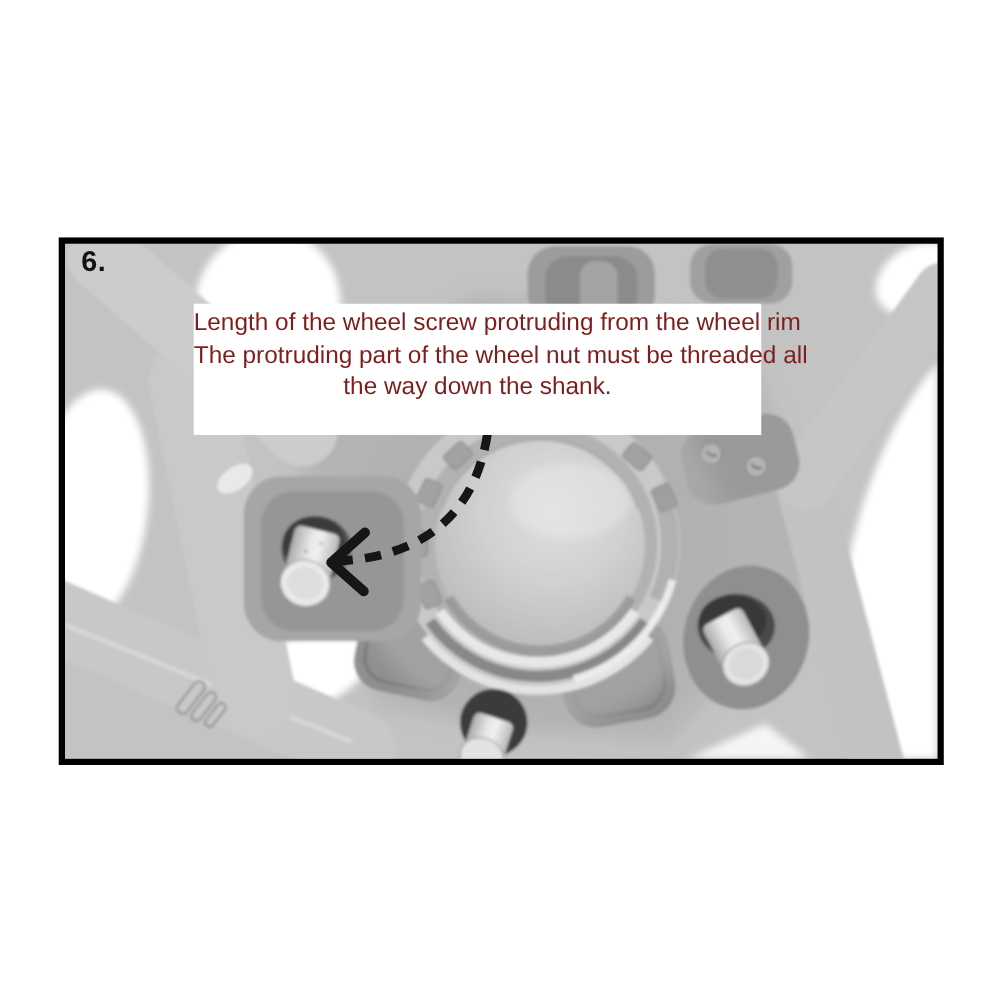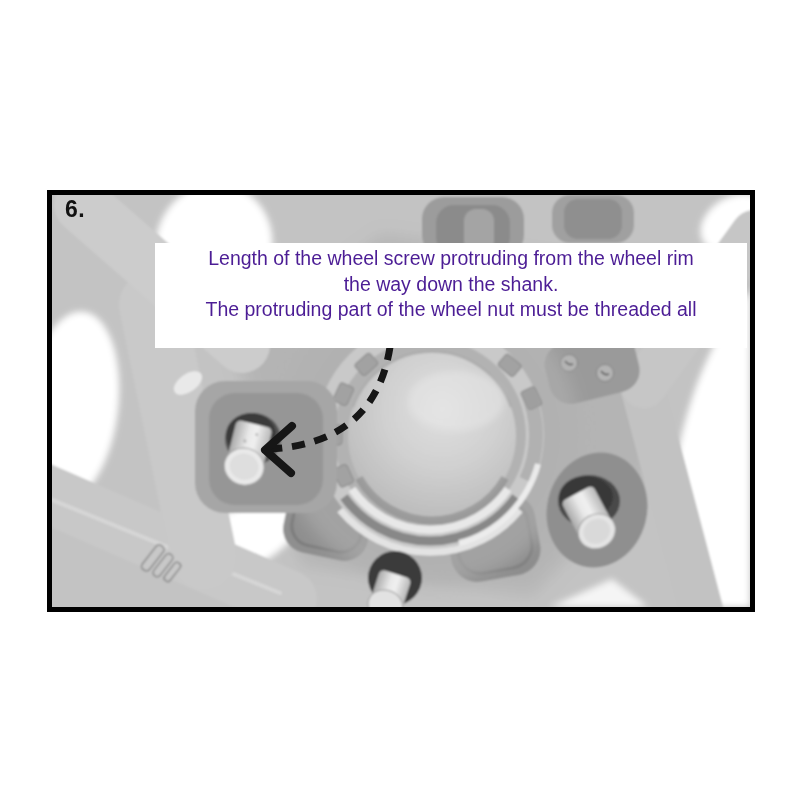--- a/index.html
+++ b/index.html
@@ -29,23 +29,23 @@
     position: absolute;
     left: 13px; top: 1px;
     font-size: 23px;
     font-weight: 700;
     color: #111;
     letter-spacing: 0.5px;
   }
   .caption {
     position: absolute;
     left: 103px; top: 48px;
-    width: 592px; height: 105px;
+    width: 454px; height: 105px;
     background: #ffffff;
-    color: #4c1d95;
+    color: #7f1d1d;
     font-size: 19.5px;
     line-height: 25.5px;
     text-align: center;
     padding-top: 3px;
     box-sizing: border-box;
   }
   .cap-line { white-space: nowrap; }
 </style>
 </head>
 <body>
@@ -199,17 +199,17 @@
     <g stroke="#161616" fill="none">
       <path d="M338,152 Q323,248 218,254" stroke-width="7" stroke-dasharray="13 10"></path>
       <path d="M240,231 L213,255 L239,278" stroke-width="8" stroke-linecap="round" stroke-linejoin="round"></path>
     </g>
   </svg>
 
   <div class="step-num">6.</div>
 
   <div class="caption">
     <div class="cap-line">Length of the wheel screw protruding from the wheel rim</div>
+    <div class="cap-line">The protruding part of the wheel nut must be threaded all</div>
     <div class="cap-line">the way down the shank.</div>
-    <div class="cap-line">The protruding part of the wheel nut must be threaded all</div>
   </div>
 
 </div>
 
 </body></html>

